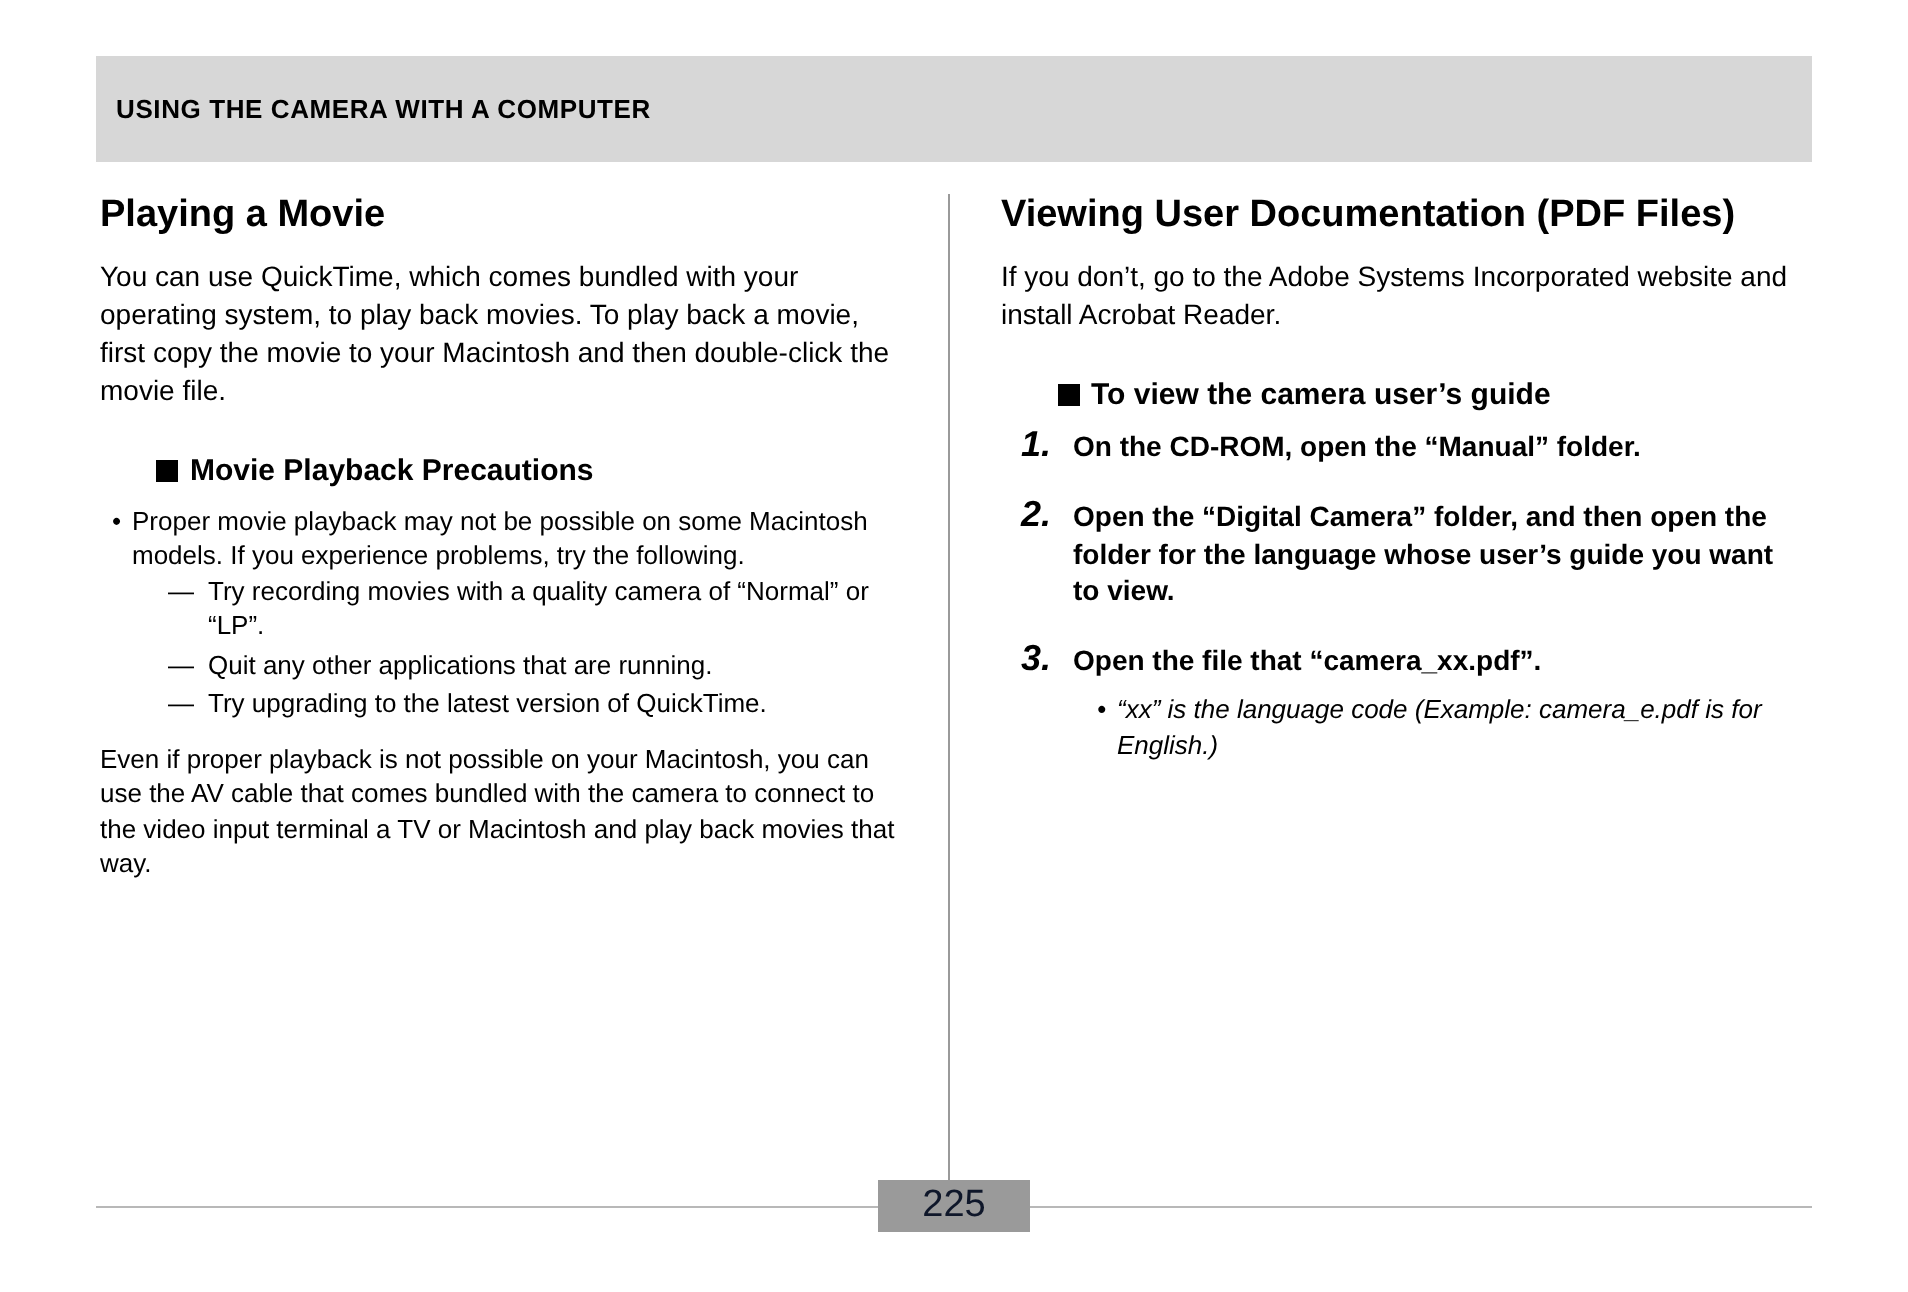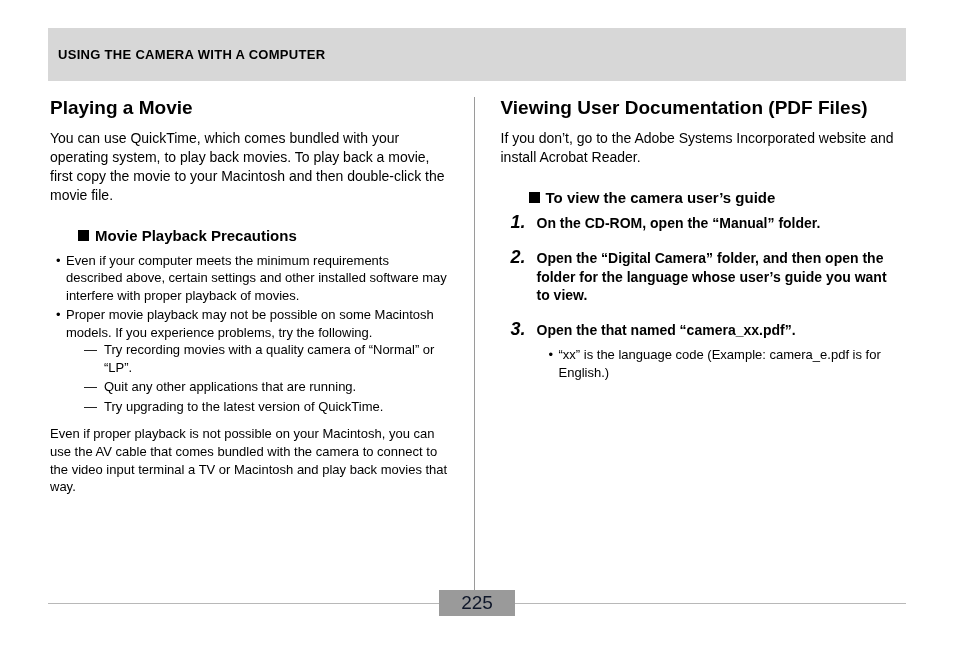--- a/index.html
+++ b/index.html
@@ -131,20 +131,21 @@
     list-style: none;
     font-size: 13px;
     font-weight: normal;
     line-height: 1.35;
     padding-left: 12px;
     margin-top: 6px;
   }
   .step-note li {
     position: relative;
     padding-left: 10px;
+    font-style: italic;
   }
   .step-note li::before {
     content: "•";
     position: absolute;
     left: 0;
   }
   .footer {
     position: absolute;
     left: 48px;
     right: 48px;
@@ -174,21 +175,20 @@
   <div class="col left">
     <h1 class="section">Playing a Movie</h1>
     <p class="intro">You can use QuickTime, which comes bundled with your operating system, to play back movies. To play back a movie, first copy the movie to your Macintosh and then double-click the movie file.</p>
 
     <div class="subhead">
       <span class="sq"></span>
       <span>Movie Playback Precautions</span>
     </div>
 
     <ul class="bullets">
-      <li>Even if your computer meets the minimum requirements described above, certain settings and other installed software may interfere with proper playback of movies.</li>
       <li>
         <span>Proper movie playback may not be possible on some Macintosh models. If you experience problems, try the following.</span>
         <ul class="dashes">
           <li>Try recording movies with a quality camera of “Normal” or “LP”.</li>
           <li>Quit any other applications that are running.</li>
           <li>Try upgrading to the latest version of QuickTime.</li>
         </ul>
       </li>
     </ul>
 
@@ -207,21 +207,21 @@
     </div>
 
     <ol class="steps">
       <li>
         <div class="step-text">On the CD-ROM, open the “Manual” folder.</div>
       </li>
       <li>
         <div class="step-text">Open the “Digital Camera” folder, and then open the folder for the language whose user’s guide you want to view.</div>
       </li>
       <li>
-        <div class="step-text">Open the that named “camera_xx.pdf”.</div>
+        <div class="step-text">Open the file that “camera_xx.pdf”.</div>
         <ul class="step-note">
           <li>“xx” is the language code (Example: camera_e.pdf is for English.)</li>
         </ul>
       </li>
     </ol>
   </div>
 </div>
 
 <div class="footer">
   <div class="rule"></div>

